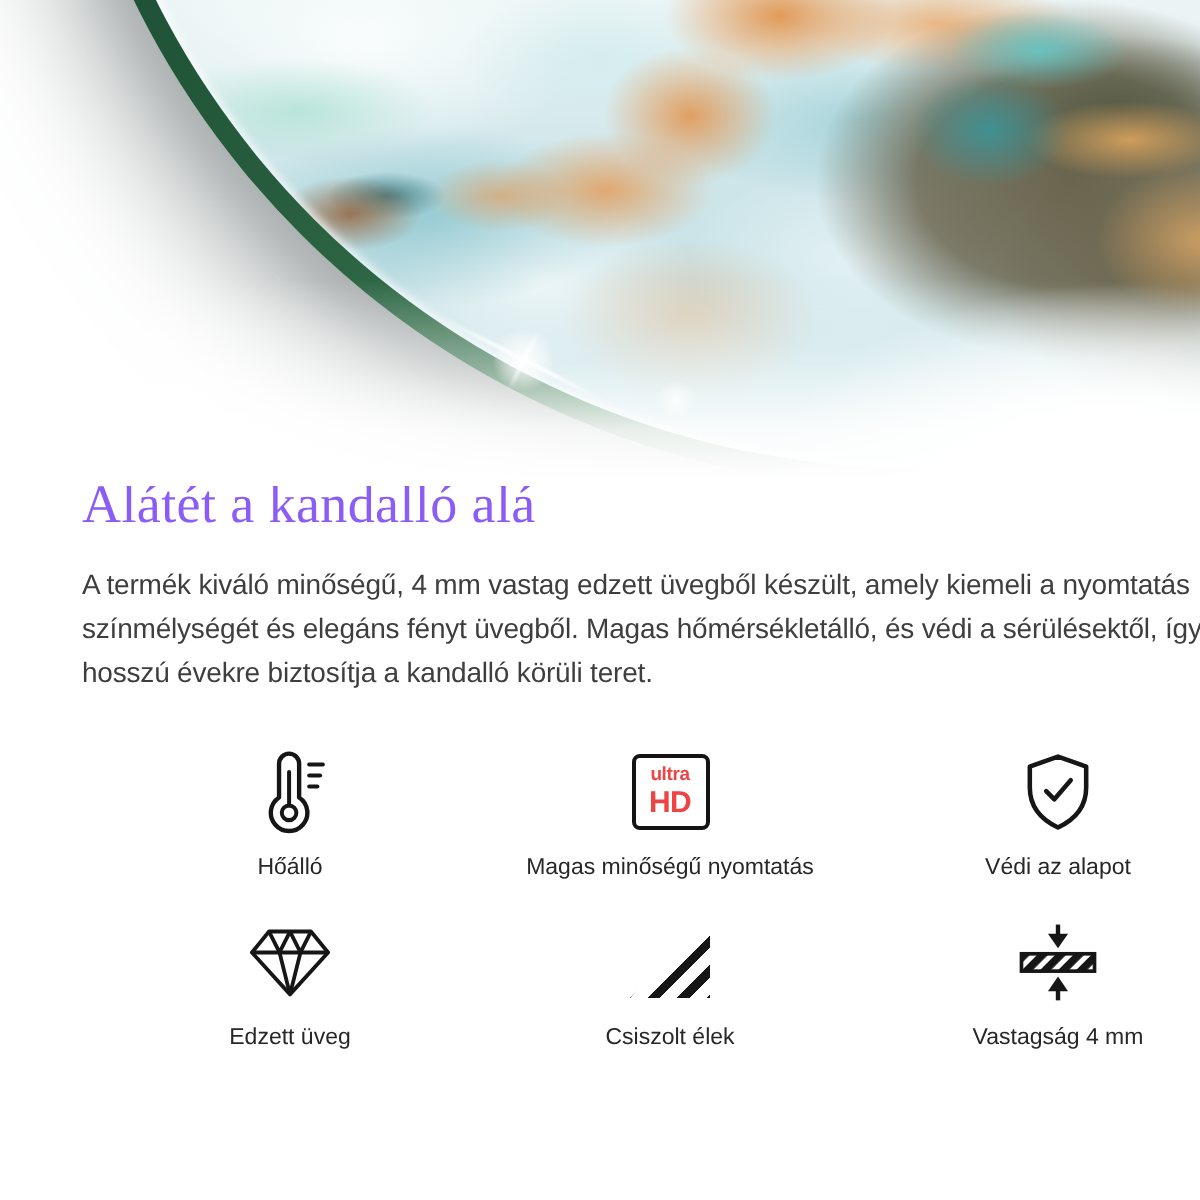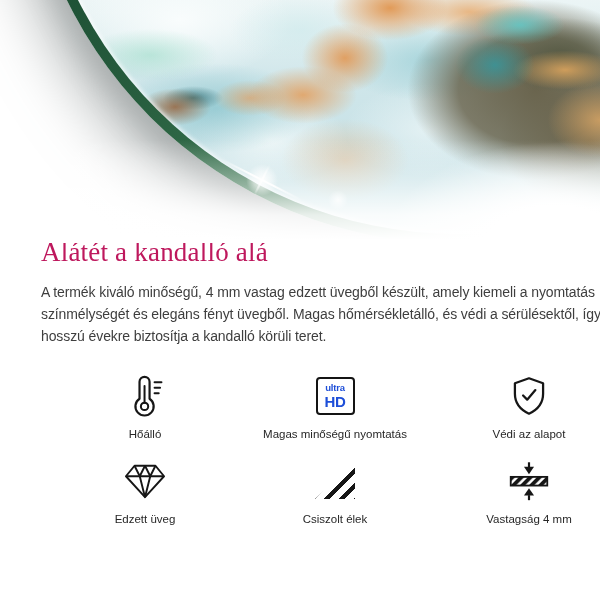--- a/index.html
+++ b/index.html
@@ -53,32 +53,32 @@
   .sparkle-small{position:absolute;left:328px;top:190px;width:20px;height:20px;border-radius:50%;
     background:radial-gradient(circle,rgba(255,255,255,.8) 0,transparent 70%);}
   .hero-fade{position:absolute;inset:0;pointer-events:none;
     background:
       linear-gradient(to bottom, rgba(255,255,255,0) 140px, rgba(255,255,255,.45) 185px, rgba(255,255,255,.88) 215px, #fff 240px),
       radial-gradient(240px 150px at 555px 250px, #fff 30%, rgba(255,255,255,0) 72%);}
 
   
   .content{padding:0 30px 0 41px;}
   h1{margin:-8px 0 12px 0;font-family:"Liberation Serif","DejaVu Serif",serif;
-     font-weight:400;font-size:27px;line-height:34px;color:#be185d;letter-spacing:.2px;}
+     font-weight:400;font-size:27px;line-height:34px;color:#8b5cf6;letter-spacing:.2px;}
   .desc{margin-top:8px;font-size:14px;line-height:22px;color:#3e3e3e;letter-spacing:-0.1px;}
   .desc-line{white-space:nowrap;}
 
   
   .features{margin:26px 0 0 10px;display:grid;grid-template-columns:188px 192px 196px;row-gap:18px;}
   .feature{display:flex;flex-direction:column;align-items:center;}
   .icon-box{height:46px;display:flex;align-items:center;justify-content:center;}
   .feature-label{margin-top:9px;font-size:11.5px;color:#272727;text-align:center;}
   .icon-svg{display:block;}
   .uhd-box{width:35px;height:34px;border:2.2px solid #141414;border-radius:4px;
-    display:flex;flex-direction:column;align-items:center;justify-content:center;line-height:1;color:#1d4ed8;}
+    display:flex;flex-direction:column;align-items:center;justify-content:center;line-height:1;color:#ef4444;}
   .uhd-top{font-size:9.5px;font-weight:700;letter-spacing:-.2px;}
   .uhd-bottom{font-size:15px;font-weight:800;margin-top:1px;letter-spacing:-.3px;}
   .stripes{width:40px;height:36px;
     background:repeating-linear-gradient(135deg,#161616 0 4.5px,transparent 4.5px 10.5px);
     clip-path:polygon(0 100%,100% 0,100% 100%);}
 </style>
 </head>
 <body>
 
 <div class="page">

